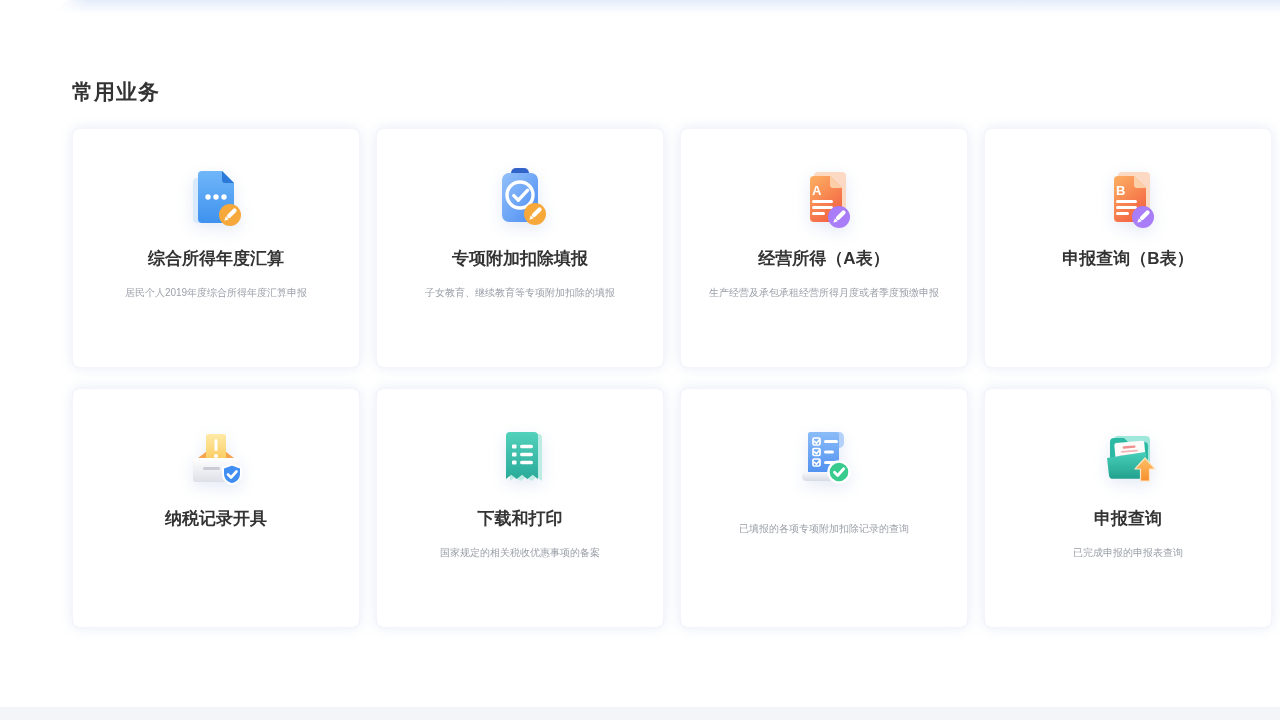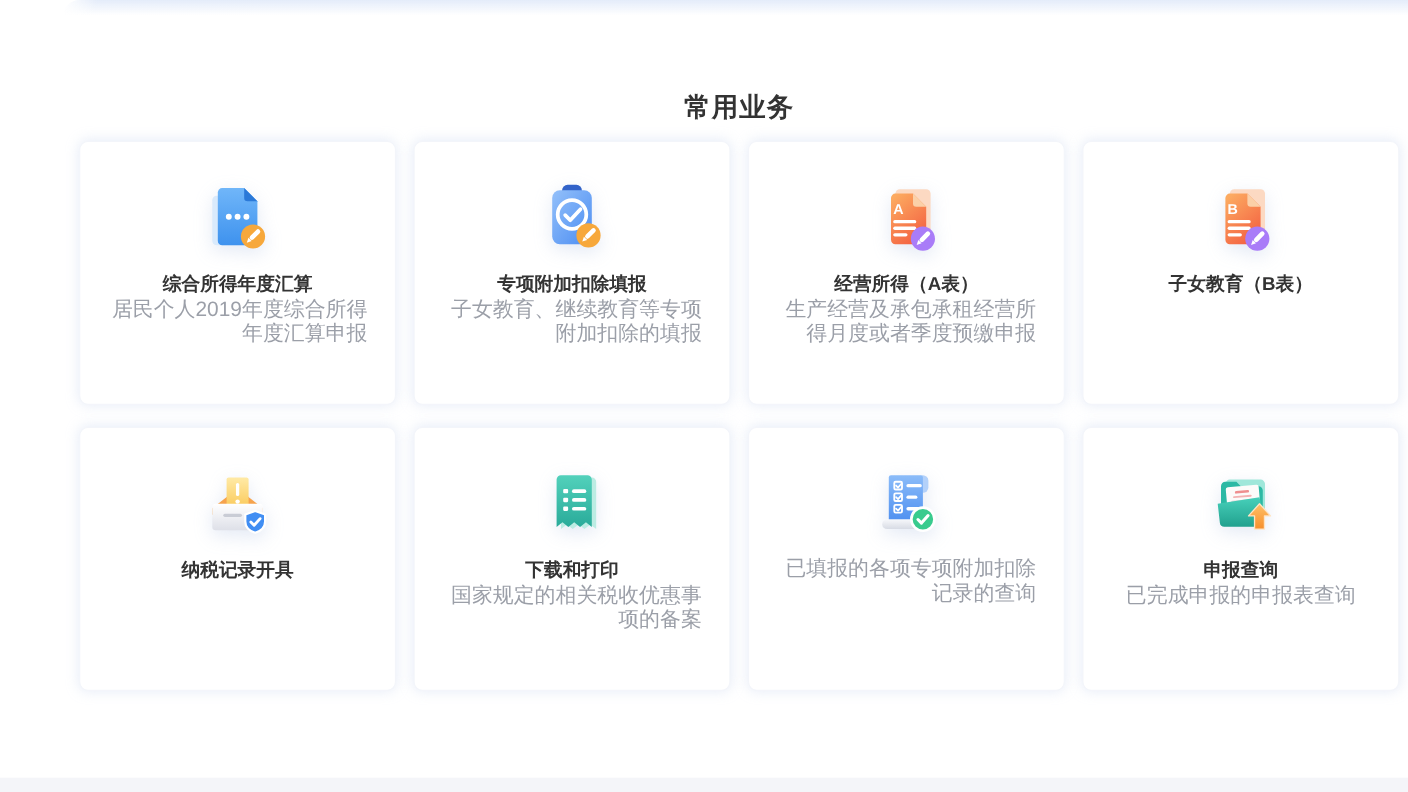--- a/index.html
+++ b/index.html
@@ -11,40 +11,40 @@
   }
   .top-band {
     position: absolute; top: 0; left: 58px; right: 0; height: 14px;
     border-top-left-radius: 16px;
     background:
       linear-gradient(100deg, #ffffff 0px, rgba(255,255,255,0) 30px),
       linear-gradient(to bottom, #e4ecfa 0%, rgba(255,255,255,0) 100%);
   }
   .section-title {
     position: absolute; top: 61px; left: 72px; width: 1200px;
-    text-align: center; font-size: 24px; font-weight: bold; color: #333333;
+    text-align: left; font-size: 21px; font-weight: bold; color: #333333;
     letter-spacing: 1px;
   }
   .cards {
     position: absolute; top: 128px; left: 72px; width: 1200px;
     display: grid; grid-template-columns: repeat(4, 288px); gap: 20px 16px;
   }
   .card {
     height: 240px; background: #ffffff;
     border: 1px solid #f3f5fa; border-radius: 8px;
     box-shadow: 0 0 12px rgba(186, 203, 235, 0.38);
     display: flex; flex-direction: column; align-items: center;
     padding-top: 33px; cursor: pointer;
   }
   .icon { width: 72px; height: 72px; margin-bottom: 13px; }
   .icon svg { filter: drop-shadow(0 5px 8px rgba(130,160,210,0.22)); }
   .card-title { font-size: 17px; font-weight: bold; color: #333333; line-height: 24px; }
   .card-desc {
-    max-width: 236px;
-    font-size: 19px; color: #9b9fa8; text-align: right; line-height: 22px;
+    margin-top: 11px; max-width: 236px;
+    font-size: 10px; color: #9b9fa8; text-align: center; line-height: 22px;
   }
   .footer-bar {
     position: absolute; left: 0; bottom: 0; width: 1280px; height: 13px;
     background: #f4f5f9;
   }
 </style>
 </head>
 <body>
 
 <div class="top-band"></div>
@@ -146,21 +146,21 @@
         <rect x="24" y="38" width="21" height="3" rx="1.5" fill="#fff"></rect>
         <rect x="24" y="44" width="21" height="3" rx="1.5" fill="#fff"></rect>
         <rect x="24" y="50" width="13" height="3" rx="1.5" fill="#fff"></rect>
         <circle cx="51" cy="55" r="11" fill="#a97cf8"></circle>
         <g transform="rotate(45 51 55)" fill="#fff">
           <rect x="48.9" y="46.5" width="4.2" height="12" rx="2.1"></rect>
           <path d="M51 63l-2.1-4.2h4.2z"></path>
         </g>
       </svg>
     </div>
-    <div class="card-title">子女教育（B表）</div>
+    <div class="card-title">申报查询（B表）</div>
   </div>
 
   <div class="card">
     <div class="icon">
       <svg viewBox="0 0 72 72" width="72" height="72">
         <defs>
           <linearGradient id="i5p" x1="0" y1="0" x2="0" y2="1">
             <stop offset="0" stop-color="#ffeaa6"></stop>
               <stop offset="1" stop-color="#f9c24a"></stop>
           </linearGradient>

